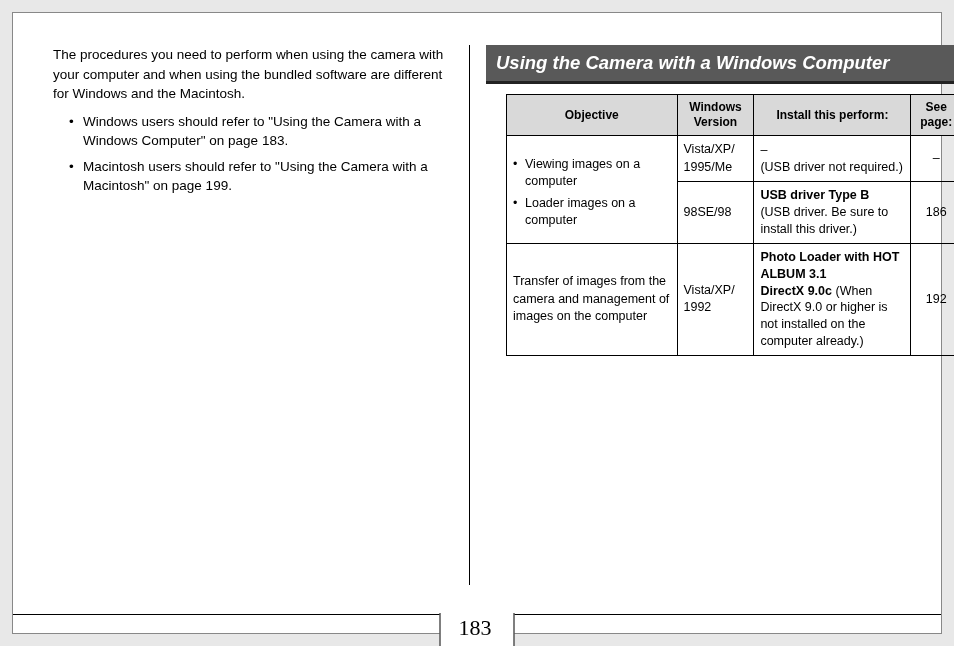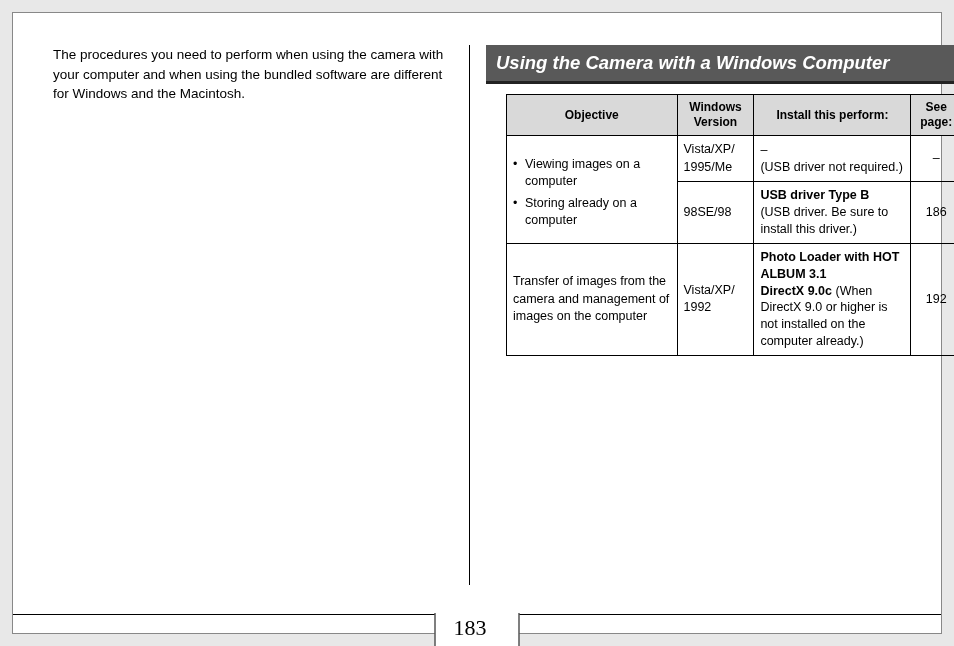--- a/index.html
+++ b/index.html
@@ -86,40 +86,44 @@
     padding-top: 6px;
   }
   .page-number-box {
     position: absolute;
     left: 50%;
     transform: translateX(-50%);
     top: -2px;
     background: #fff;
     border-left: 1px solid #000;
     border-right: 1px solid #000;
-    padding: 2px 32px 6px 18px;
+    padding: 2px 22px 6px 18px;
     font-family: "Times New Roman", serif;
     font-size: 22px;
   }
   .footer-text {
     position: absolute;
     right: 40px;
     top: 18px;
     font-size: 12px;
     letter-spacing: 0.2px;
   }
 </style>
 </head>
 <body>
 
 <div class="page">
   <div class="columns">
 
     <div class="col-left">
       <p class="intro">The procedures you need to perform when using the camera with your computer and when using the bundled software are different for Windows and the Macintosh.</p>
+      <ul class="bullets">
+        <li>Windows users should refer to "Using the Camera with a Windows Computer" on page 183.</li>
+        <li>Macintosh users should refer to "Using the Camera with a Macintosh" on page 199.</li>
+      </ul>
     </div>
 
     <div class="divider"></div>
 
     <div class="col-right">
       <div class="section-header">Using the Camera with a Windows Computer</div>
 
       <table class="tbl">
         <thead>
           <tr>
@@ -127,21 +131,21 @@
             <th>Windows Version</th>
             <th>Install this perform:</th>
             <th>See page:</th>
           </tr>
         </thead>
         <tbody>
           <tr>
             <td rowspan="2" class="obj">
               <ul>
                 <li>Viewing images on a computer</li>
-                <li>Storing already on a computer</li>
+                <li>Loader images on a computer</li>
               </ul>
             </td>
             <td>Vista/XP/ 1995/Me</td>
             <td class="soft-line">
               <span>–</span><br>
               <span>(USB driver not required.)</span>
             </td>
             <td class="center">–</td>
           </tr>
           <tr>

